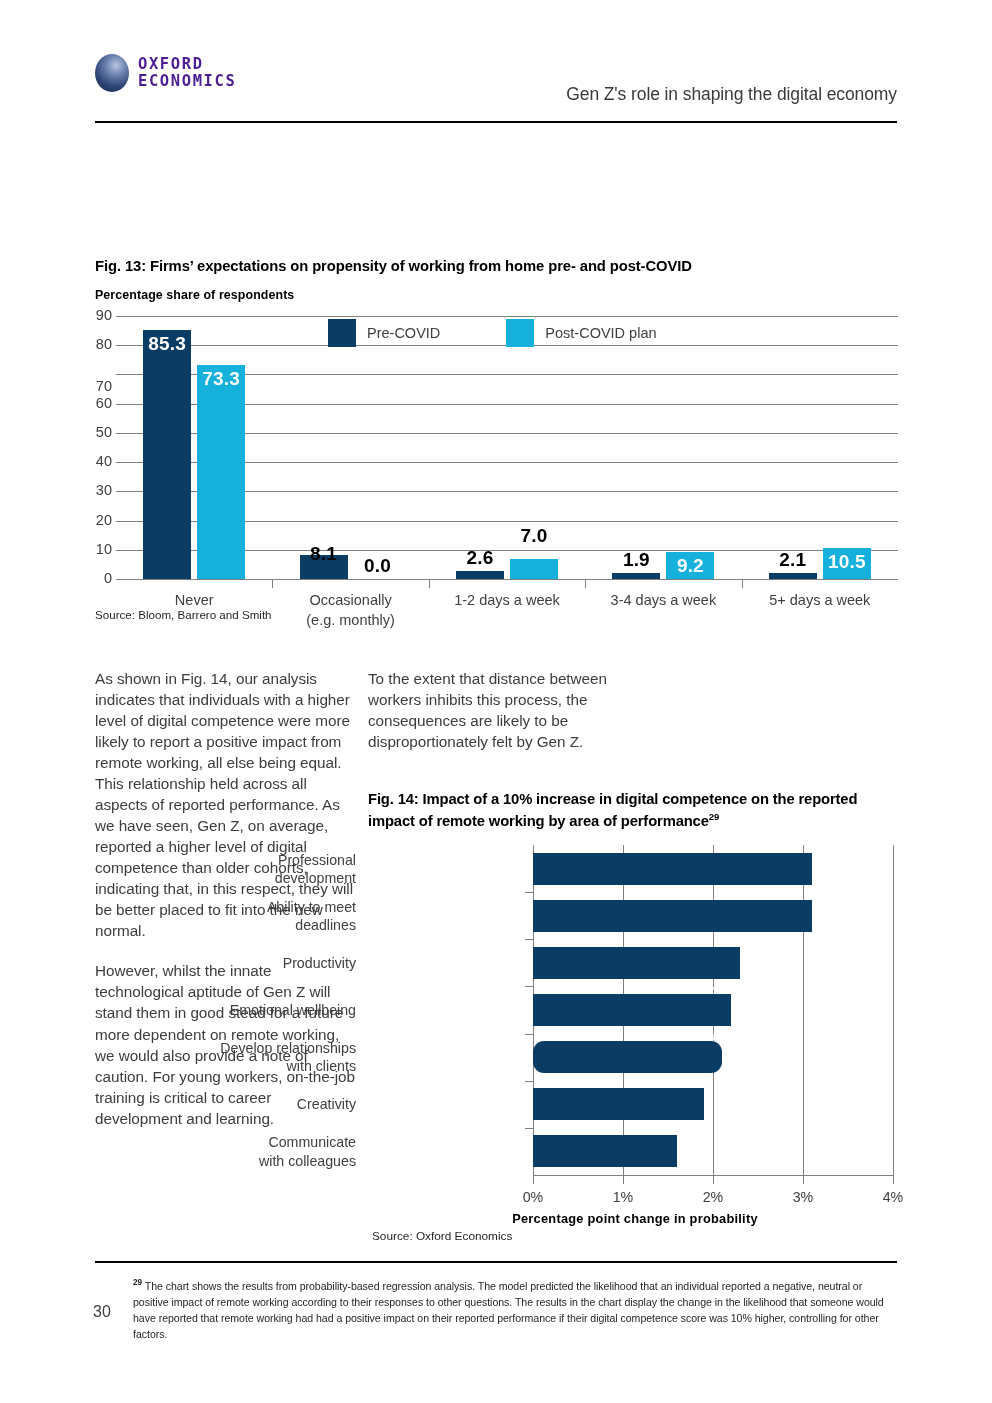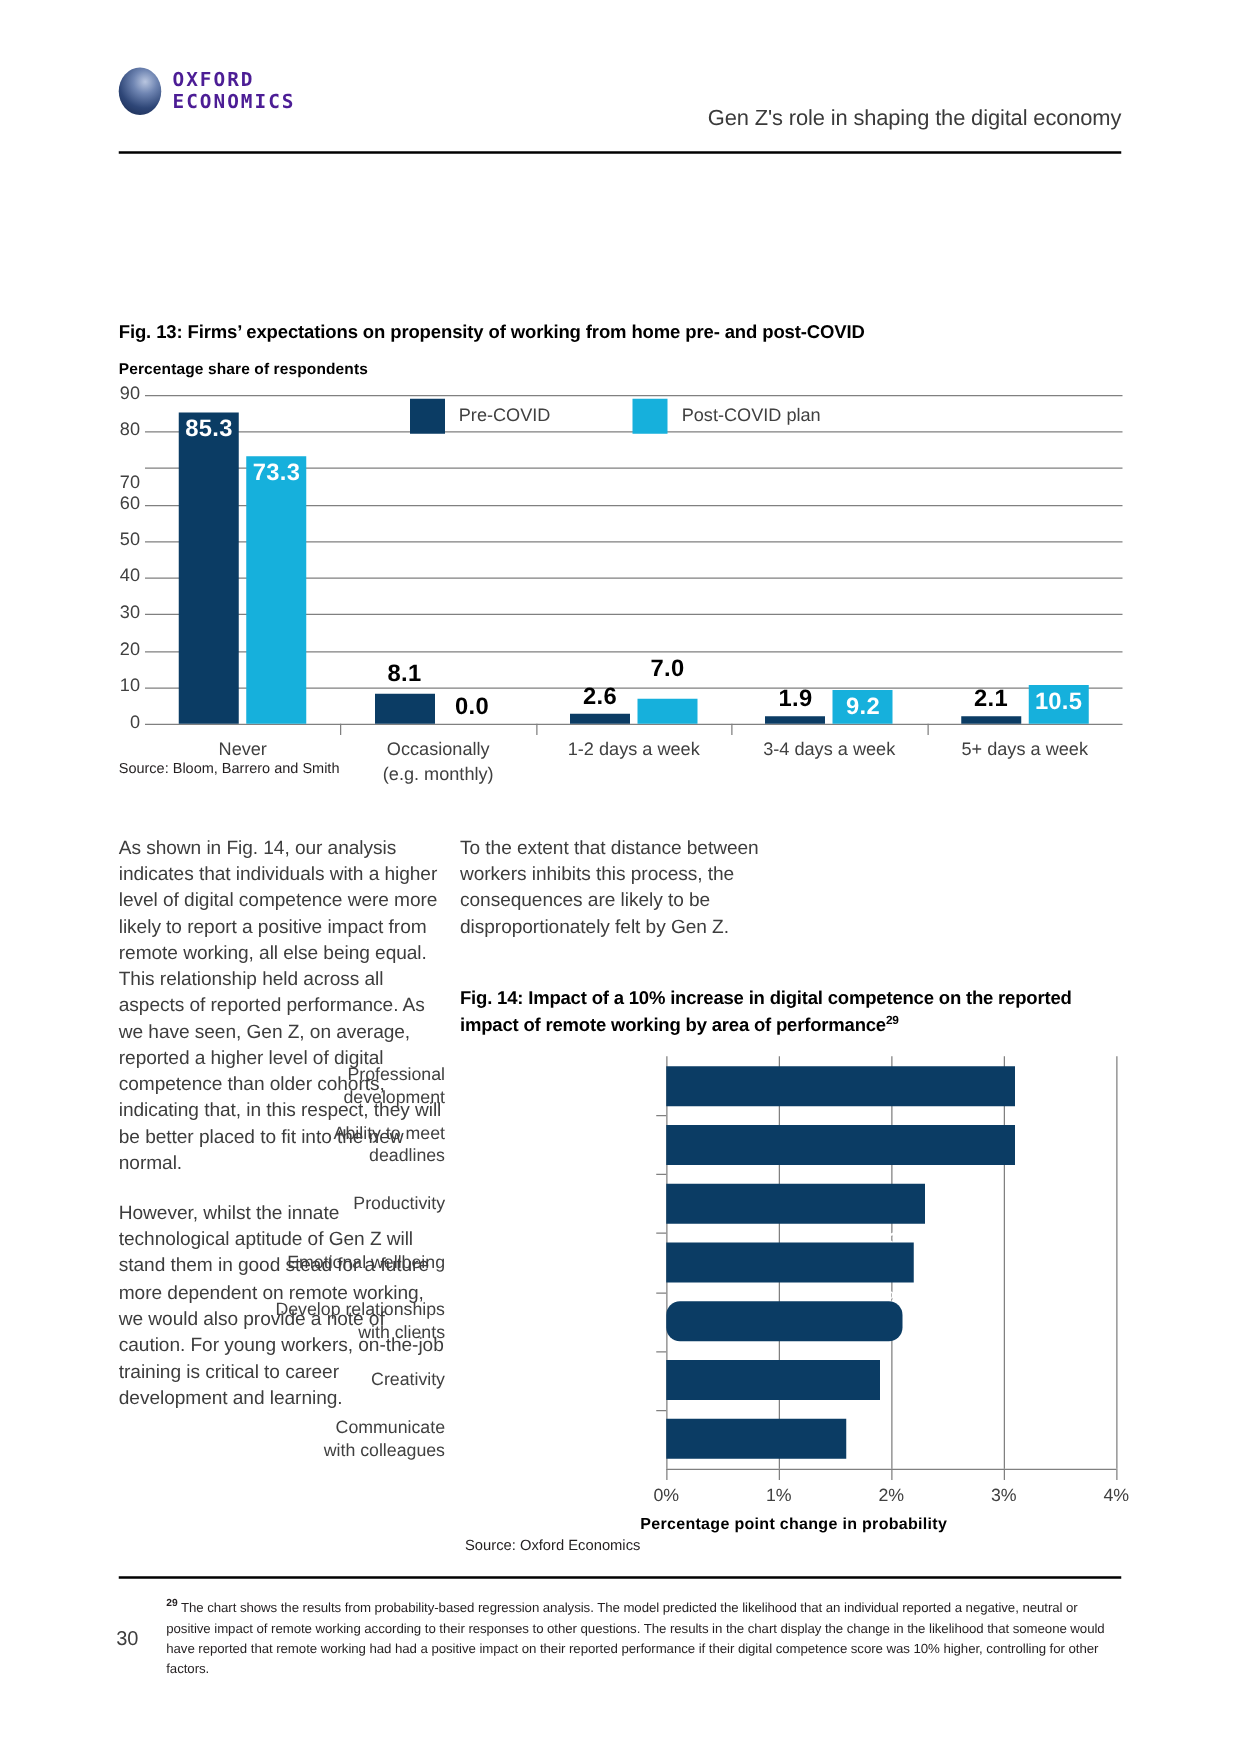--- a/index.html
+++ b/index.html
@@ -380,21 +380,21 @@
       <div class="axis13-label" style="top: 0px;">90</div>
       <div class="bar13 dark" style="left: 27.2px; width: 48px; height: 249.266px;"></div>
       <div class="bar13-val inside" style="left: 27.2px; width: 48px; bottom: 224.266px; top: auto;">85.3</div>
       <div class="bar13 light" style="left: 81.2px; width: 48px; height: 214.199px;"></div>
       <div class="bar13-val inside" style="left: 81.2px; width: 48px; bottom: 189.199px; top: auto;">73.3</div>
       <div class="cat13-label" style="left: 0px; width: 156.4px; top: 275px;">
         <div>Never</div>
       </div>
       <div class="cat13-tick" style="left: 156.4px; top: 263px;"></div>
       <div class="bar13 dark" style="left: 183.6px; width: 48px; height: 23.67px;"></div>
-      <div class="bar13-val outside" style="left: 183.6px; width: 48px; bottom: 28px; top: auto;">8.1</div>
+      <div class="bar13-val outside" style="left: 183.6px; width: 48px; bottom: 14px; top: auto;">8.1</div>
       <div class="bar13-val outside" style="left: 237.6px; width: 48px; bottom: 2px; top: auto;">0.0</div>
       <div class="cat13-label" style="left: 156.4px; width: 156.4px; top: 275px;">
         <div>Occasionally</div>
         <div>(e.g. monthly)</div>
       </div>
       <div class="cat13-tick" style="left: 312.8px; top: 263px;"></div>
       <div class="bar13 dark" style="left: 340px; width: 48px; height: 7.59778px;"></div>
       <div class="bar13-val outside" style="left: 340px; width: 48px; bottom: 9.59778px; top: auto;">2.6</div>
       <div class="bar13 light" style="left: 394px; width: 48px; height: 20.4556px;"></div>
       <div class="bar13-val outside" style="left: 394px; width: 48px; bottom: 32px; top: auto;">7.0</div>

